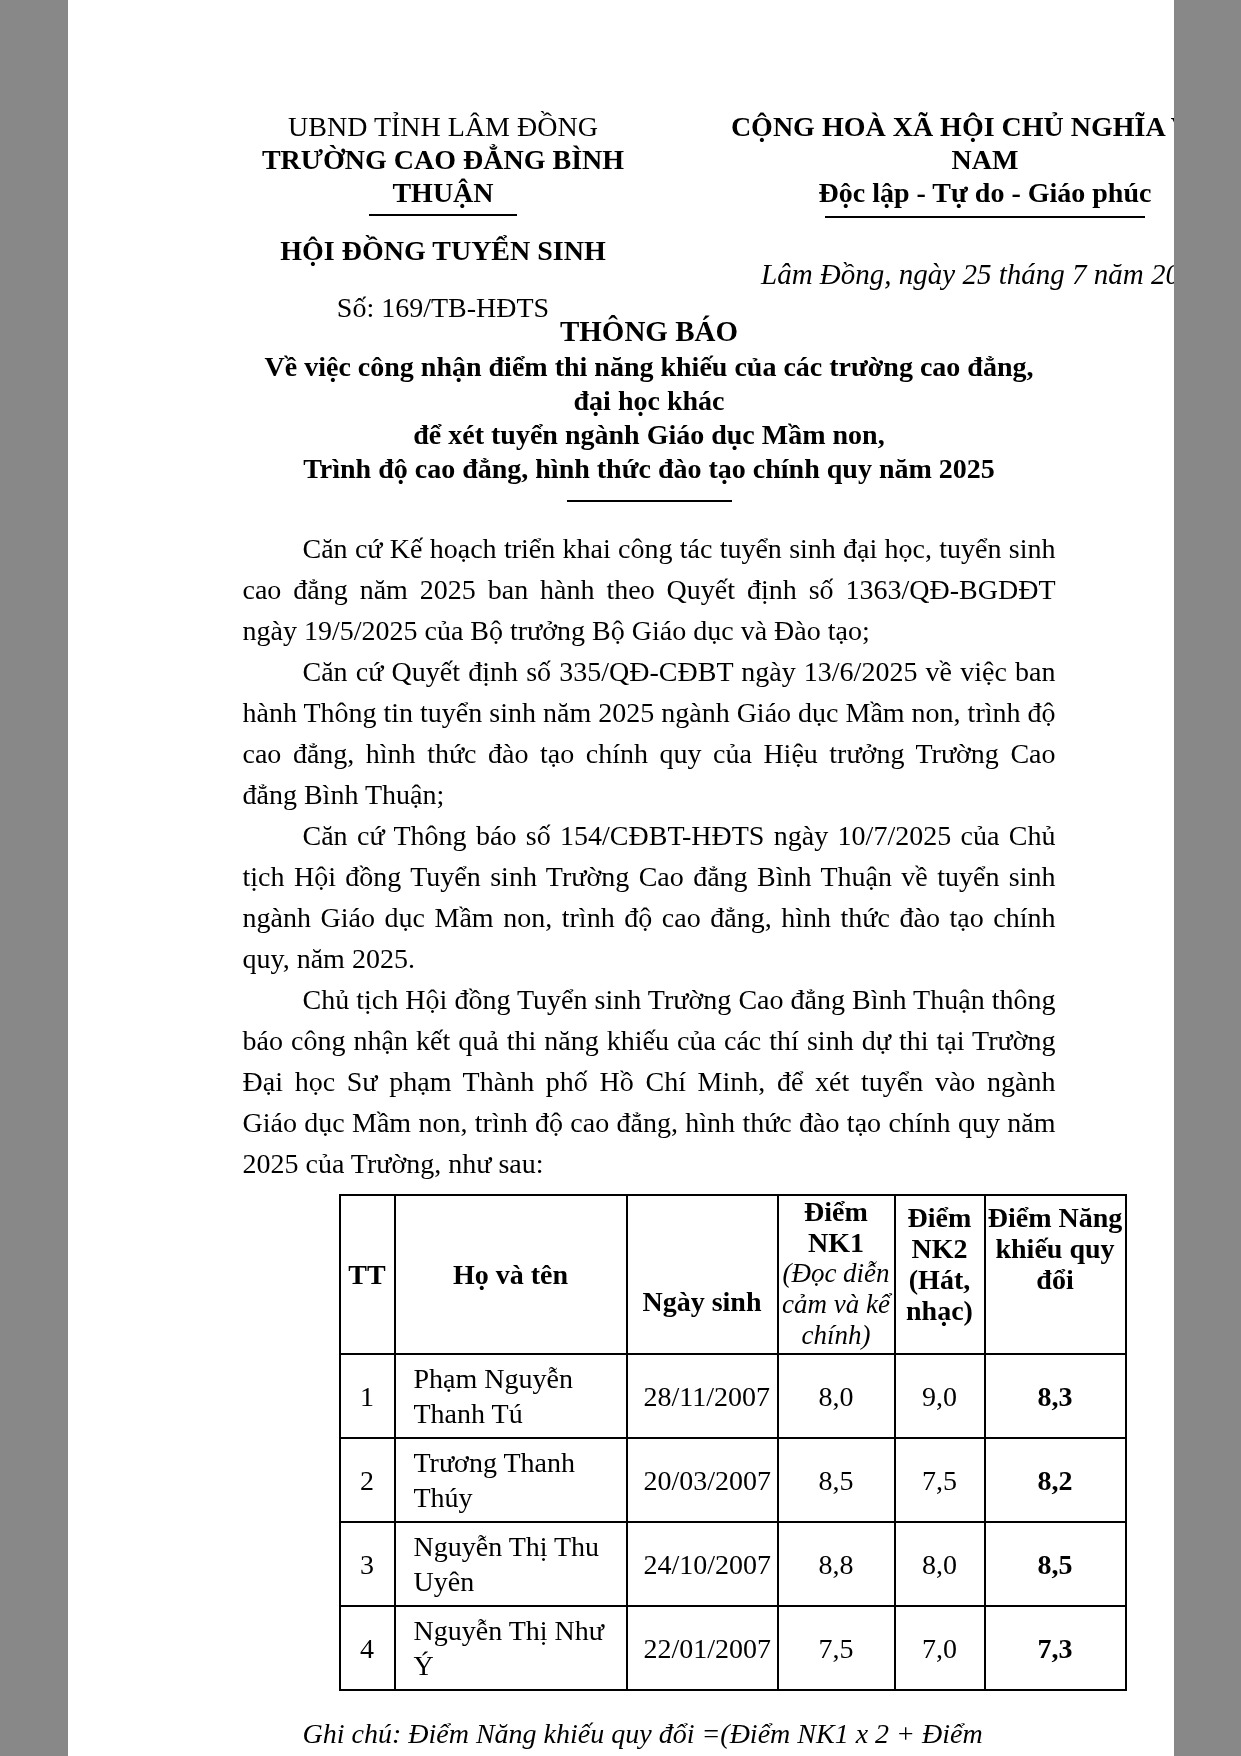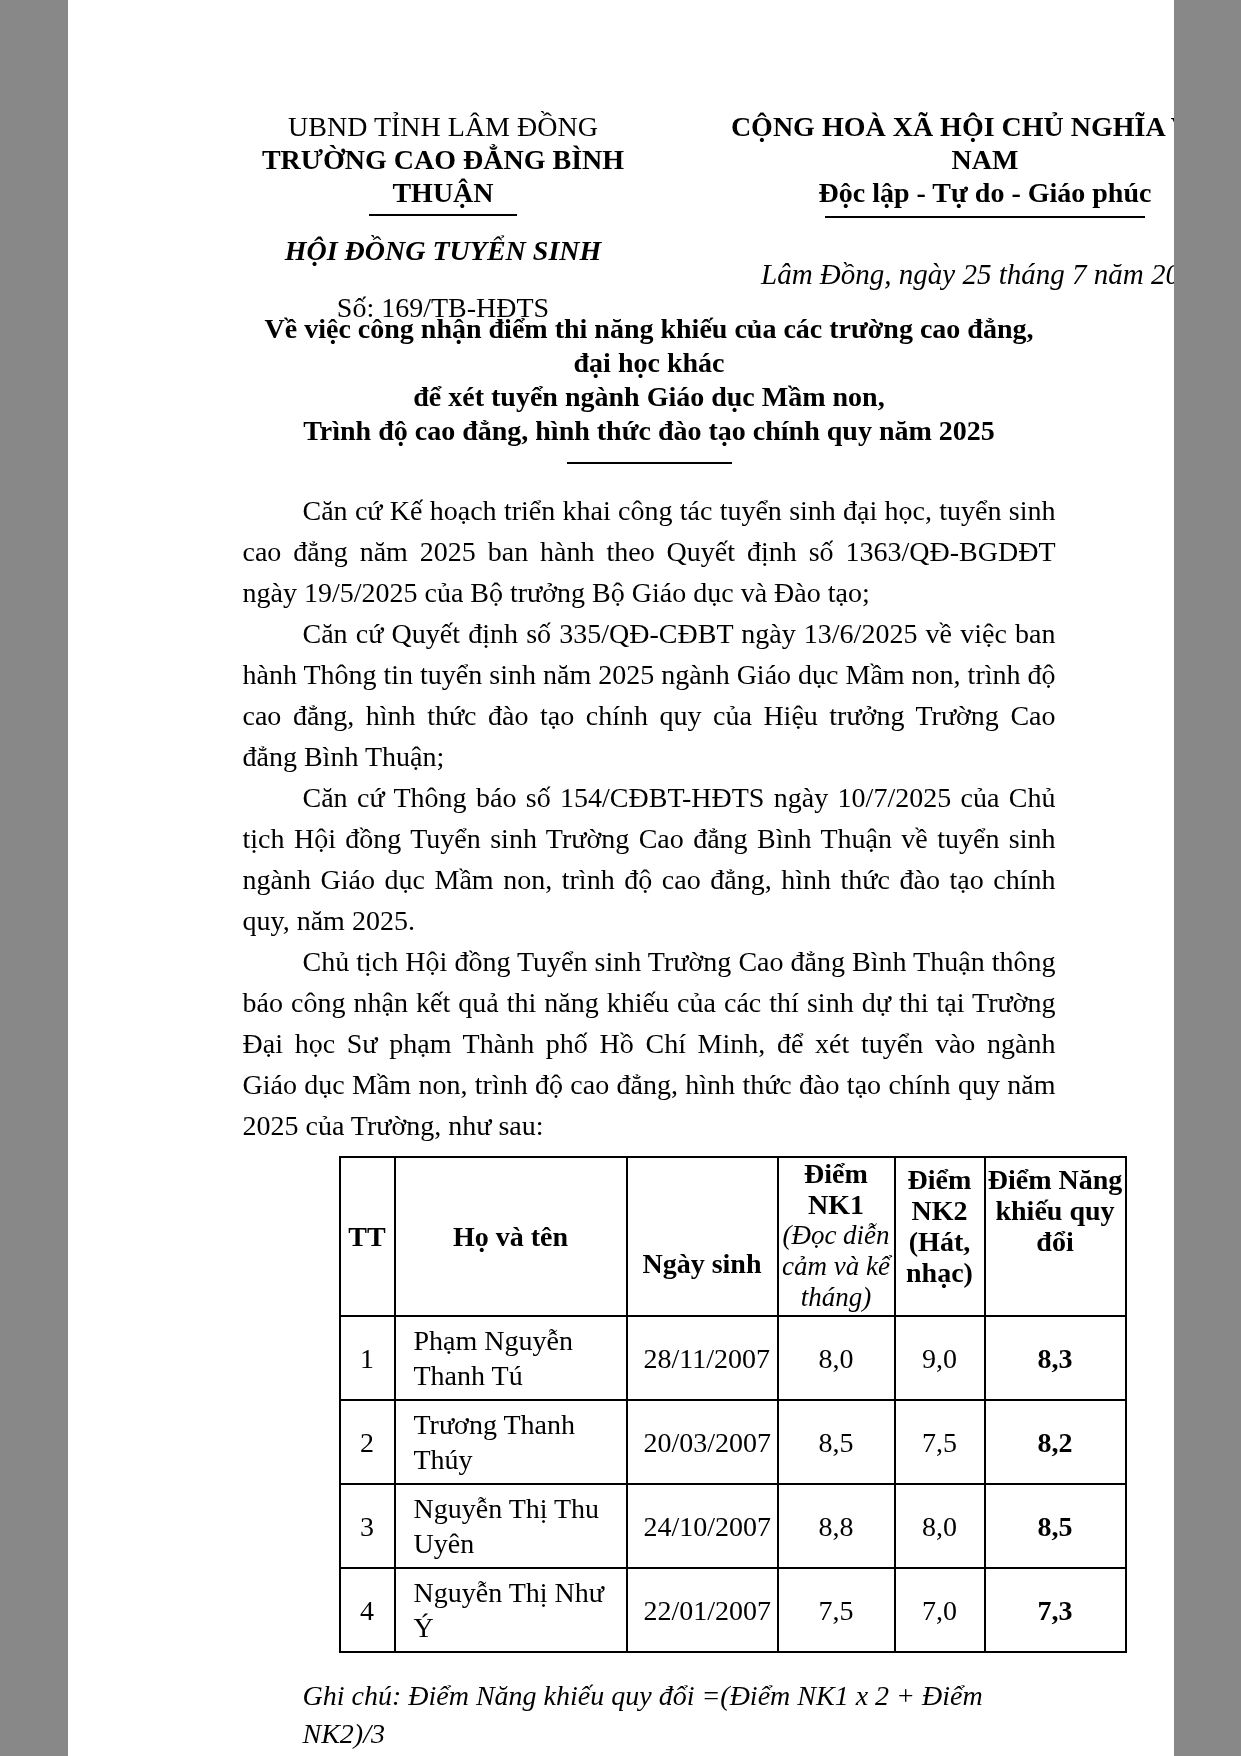--- a/index.html
+++ b/index.html
@@ -23,21 +23,21 @@
   .lh-right {
     position: absolute; left: 650px; top: 110px; width: 535px;
     text-align: center; font-size: 28px; line-height: 33px;
   }
   .bold { font-weight: bold; }
   .rule {
     height: 2px; background: #000; margin: 5px auto 0 auto;
   }
   .rule-org { width: 148px; }
   .rule-motto { width: 320px; margin-top: 7px; }
-  .dept-line { margin-top: 18px; font-style: italic; }
+  .dept-line { margin-top: 18px; }
   .doc-number { margin-top: 24px; }
   .place-date { margin-top: 40px; font-style: italic; font-size: 29px; }
   
   .content { padding: 0 118px 0 175px; }
   .title-block { text-align: center; }
   .doc-type { font-weight: bold; font-size: 29px; line-height: 38px; }
   .subject { font-weight: bold; font-size: 28px; line-height: 34px; }
   .rule-title { width: 165px; margin-top: 14px; }
   
   .body-text { margin-top: 26px; }
@@ -95,20 +95,21 @@
       <div class="bold">CỘNG HOÀ XÃ HỘI CHỦ NGHĨA VIỆT NAM</div>
       <div class="bold">Độc lập - Tự do - Giáo phúc</div>
       <div class="rule rule-motto"></div>
       <div class="place-date">Lâm Đồng, ngày 25 tháng 7 năm 2025</div>
     </div>
   </div>
 
   <div class="content">
 
     <div class="title-block">
+      <div class="doc-type">THÔNG BÁO</div>
       <div class="subject">Về việc công nhận điểm thi năng khiếu của các trường cao đẳng, đại học khác</div>
       <div class="subject">để xét tuyển ngành Giáo dục Mầm non,</div>
       <div class="subject">Trình độ cao đẳng, hình thức đào tạo chính quy năm 2025</div>
       <div class="rule rule-title"></div>
     </div>
 
     <div class="body-text">
       <p class="para">Căn cứ Kế hoạch triển khai công tác tuyển sinh đại học, tuyển sinh cao đẳng năm 2025 ban hành theo Quyết định số 1363/QĐ-BGDĐT ngày 19/5/2025 của Bộ trưởng Bộ Giáo dục và Đào tạo;</p>
       <p class="para">Căn cứ Quyết định số 335/QĐ-CĐBT ngày 13/6/2025 về việc ban hành Thông tin tuyển sinh năm 2025 ngành Giáo dục Mầm non, trình độ cao đẳng, hình thức đào tạo chính quy của Hiệu trưởng Trường Cao đẳng Bình Thuận;</p>
       <p class="para">Căn cứ Thông báo số 154/CĐBT-HĐTS ngày 10/7/2025 của Chủ tịch Hội đồng Tuyển sinh Trường Cao đẳng Bình Thuận về tuyển sinh ngành Giáo dục Mầm non, trình độ cao đẳng, hình thức đào tạo chính quy, năm 2025.</p>
@@ -116,21 +117,21 @@
     </div>
 
     <table class="scores">
       <thead>
         <tr>
           <th class="th-tt">TT</th>
           <th class="th-name">Họ và tên</th>
           <th class="th-dob">Ngày sinh</th>
           <th class="th-nk1">
             <span>Điểm NK1</span>
-            <span class="th-sub">(Đọc diễn cảm và kể tháng)</span>
+            <span class="th-sub">(Đọc diễn cảm và kể chính)</span>
           </th>
           <th class="th-nk2">Điểm NK2 (Hát, nhạc)</th>
           <th class="th-conv">Điểm Năng khiếu quy đổi</th>
         </tr>
       </thead>
       <tbody>
         <tr>
           <td class="td-tt">1</td>
           <td class="td-name">Phạm Nguyễn Thanh Tú</td>
           <td class="td-dob">28/11/2007</td>

